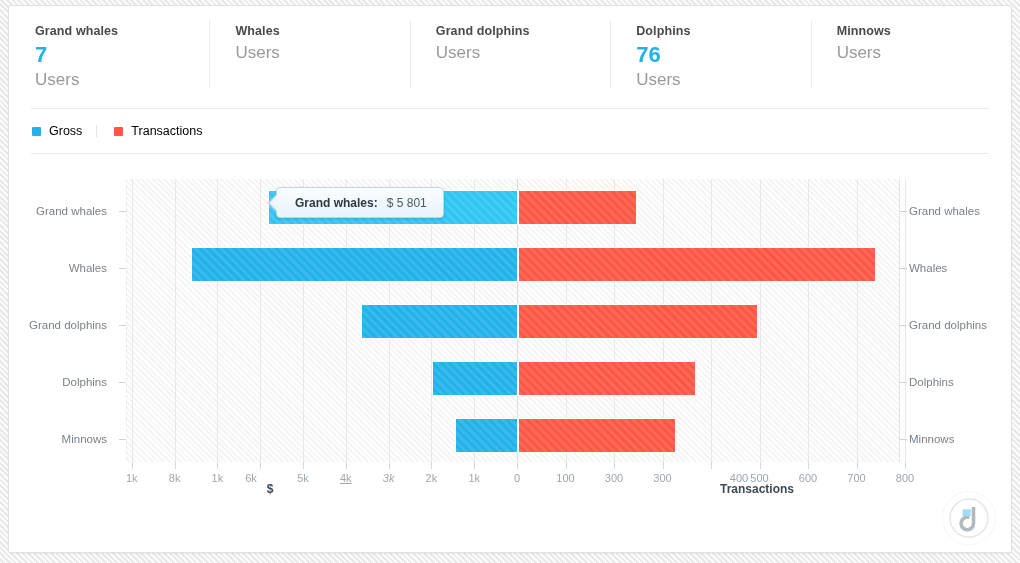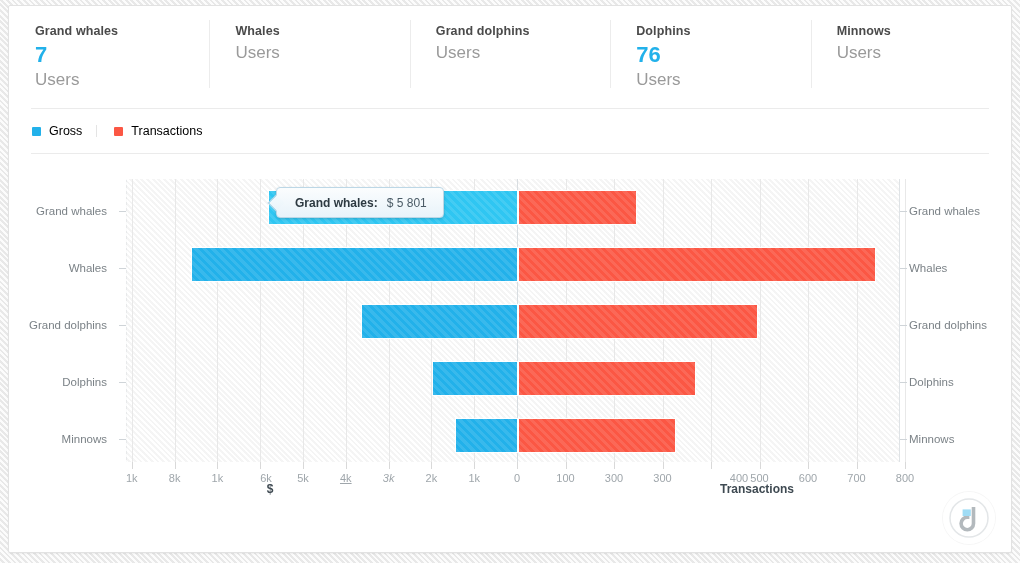--- a/index.html
+++ b/index.html
@@ -370,21 +370,21 @@
       </div>
 
     <div id="axis-ticks">
         <div class="tick-mark" style="left: 122.8px; top: 308px;"></div>
         <div class="tick-label" style="left: 122.8px; top: 318px;">1k</div>
         <div class="tick-mark" style="left: 165.6px; top: 308px;"></div>
         <div class="tick-label" style="left: 165.6px; top: 318px;">8k</div>
         <div class="tick-mark" style="left: 208.4px; top: 308px;"></div>
         <div class="tick-label" style="left: 208.4px; top: 318px;">1k</div>
         <div class="tick-mark" style="left: 251.2px; top: 308px;"></div>
-        <div class="tick-label" style="left: 257px; top: 318px;">6k</div>
+        <div class="tick-label" style="left: 242px; top: 318px;">6k</div>
         <div class="tick-mark" style="left: 294px; top: 308px;"></div>
         <div class="tick-label" style="left: 294px; top: 318px;">5k</div>
         <div class="tick-mark" style="left: 336.8px; top: 308px;"></div>
         <div class="tick-label" style="left: 336.8px; top: 318px; text-decoration: underline;">4k</div>
         <div class="tick-mark" style="left: 379.6px; top: 308px;"></div>
         <div class="tick-label" style="left: 379.6px; top: 318px; font-style: italic;">3k</div>
         <div class="tick-mark" style="left: 422.4px; top: 308px;"></div>
         <div class="tick-label" style="left: 422.4px; top: 318px;">2k</div>
         <div class="tick-mark" style="left: 465.2px; top: 308px;"></div>
         <div class="tick-label" style="left: 465.2px; top: 318px;">1k</div>

